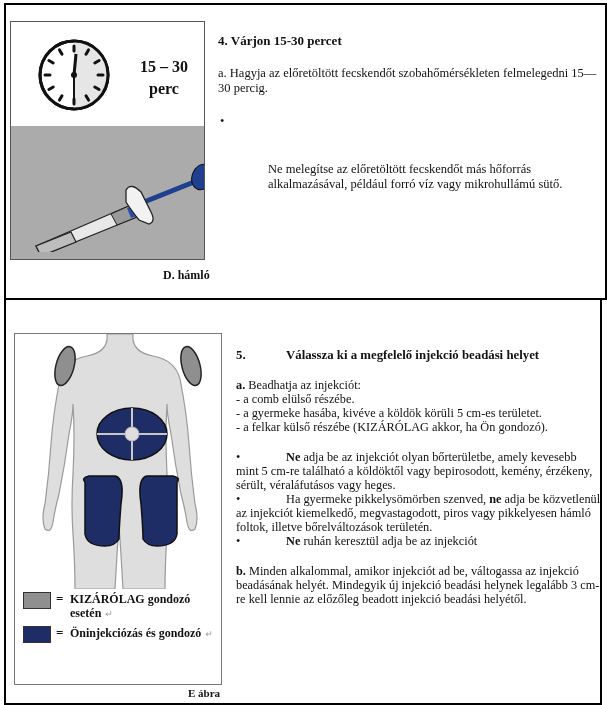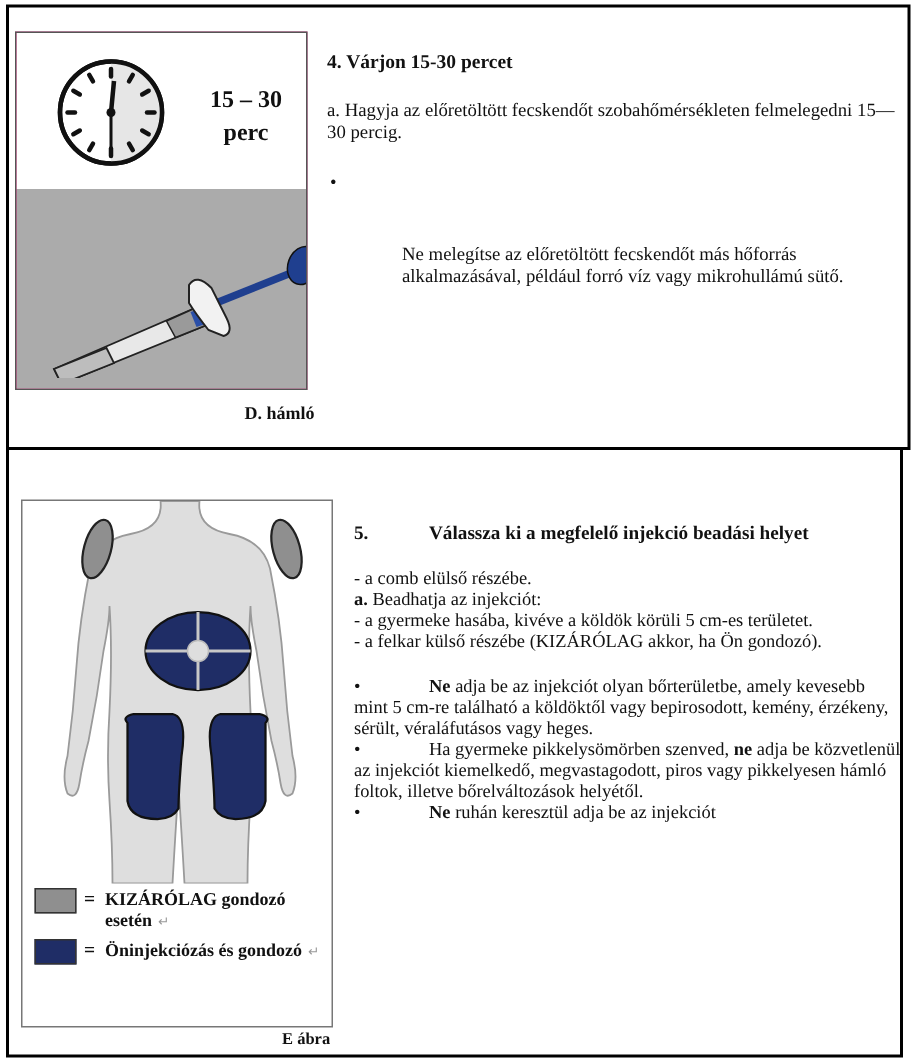--- a/index.html
+++ b/index.html
@@ -4,21 +4,21 @@
   <style>
     html, body { margin: 0; padding: 0; background: #ffffff; }
     body { width: 607px; height: 705px; position: relative; overflow: hidden;
            font-family: "Liberation Serif", serif; color: #111; }
     .box { position: absolute; border: 2px solid #000; box-sizing: border-box; }
     #box1 { left: 4px; top: 3px; width: 603px; height: 297px; }
     #box2 { left: 4px; top: 298px; width: 598px; height: 407px; border-bottom: 2px solid #000; }
 
     
     #figD { position: absolute; left: 10px; top: 21px; width: 195px; height: 239px;
-            border: 1px solid #555; box-sizing: border-box; background: #ec4899; overflow: hidden; }
+            border: 1px solid #555; box-sizing: border-box; background: #84cc16; overflow: hidden; }
     #figD .top { position: absolute; left: 0; top: 0; width: 100%; height: 104px; background: #fff; }
     #figD .bottom { position: absolute; left: 0; top: 104px; width: 100%; height: 135px; background: #ababab; }
     #figD .time { position: absolute; left: 118px; top: 34px; width: 70px; text-align: center;
                   font-weight: bold; font-size: 16px; line-height: 22px; color: #111; }
     #captionD { position: absolute; left: 163px; top: 268px; font-weight: bold; font-size: 12px; }
 
     
     #s4 { position: absolute; left: 218px; top: 33px; width: 380px; font-size: 12.5px; line-height: 15px; }
     #s4 .h { font-weight: bold; font-size: 13px; margin-bottom: 18px; }
     #s4 .p { margin-bottom: 18px; }
@@ -127,29 +127,32 @@
   </div>
 </div>
 <div id="captionE">E ábra</div>
 
 <div id="s5">
   <div class="h">
     <span class="num">5.</span>
     <span>Válassza ki a megfelelő injekció beadási helyet</span>
   </div>
   <div class="blk">
+    <div><b>a.</b><span> Beadhatja az injekciót:</span></div>
     <div>- a comb elülső részébe.</div>
-    <div><b>a.</b><span> Beadhatja az injekciót:</span></div>
     <div>- a gyermeke hasába, kivéve a köldök körüli 5 cm-es területet.</div>
     <div>- a felkar külső részébe (KIZÁRÓLAG akkor, ha Ön gondozó).</div>
   </div>
   <div class="blk">
     <div>
       <span style="display:inline-block;width:50px;">•</span><b>Ne</b><span> adja be az injekciót olyan bőrterületbe, amely kevesebb mint 5 cm-re található a köldöktől vagy bepirosodott, kemény, érzékeny, sérült, véraláfutásos vagy heges.</span>
     </div>
     <div>
-      <span style="display:inline-block;width:50px;">•</span><span>Ha gyermeke pikkelysömörben szenved, </span><b>ne</b><span> adja be közvetlenül az injekciót kiemelkedő, megvastagodott, piros vagy pikkelyesen hámló foltok, illetve bőrelváltozások helyétől.</span>
+      <span style="display:inline-block;width:50px;">•</span><span>Ha gyermeke pikkelysömörben szenved, </span><b>ne</b><span> adja be közvetlenül az injekciót kiemelkedő, megvastagodott, piros vagy pikkelyesen hámló foltok, illetve bőrelváltozások területén.</span>
     </div>
     <div>
       <span style="display:inline-block;width:50px;">•</span><b>Ne</b><span> ruhán keresztül adja be az injekciót</span>
     </div>
   </div>
+  <div class="blk">
+    <b>b.</b><span> Minden alkalommal, amikor injekciót ad be, váltogassa az injekció beadásának helyét. Mindegyik  új injekció beadási helynek legalább 3 cm-re kell lennie az előzőleg beadott injekció beadási helyétől.</span>
+  </div>
 </div>
 
 </body></html>

